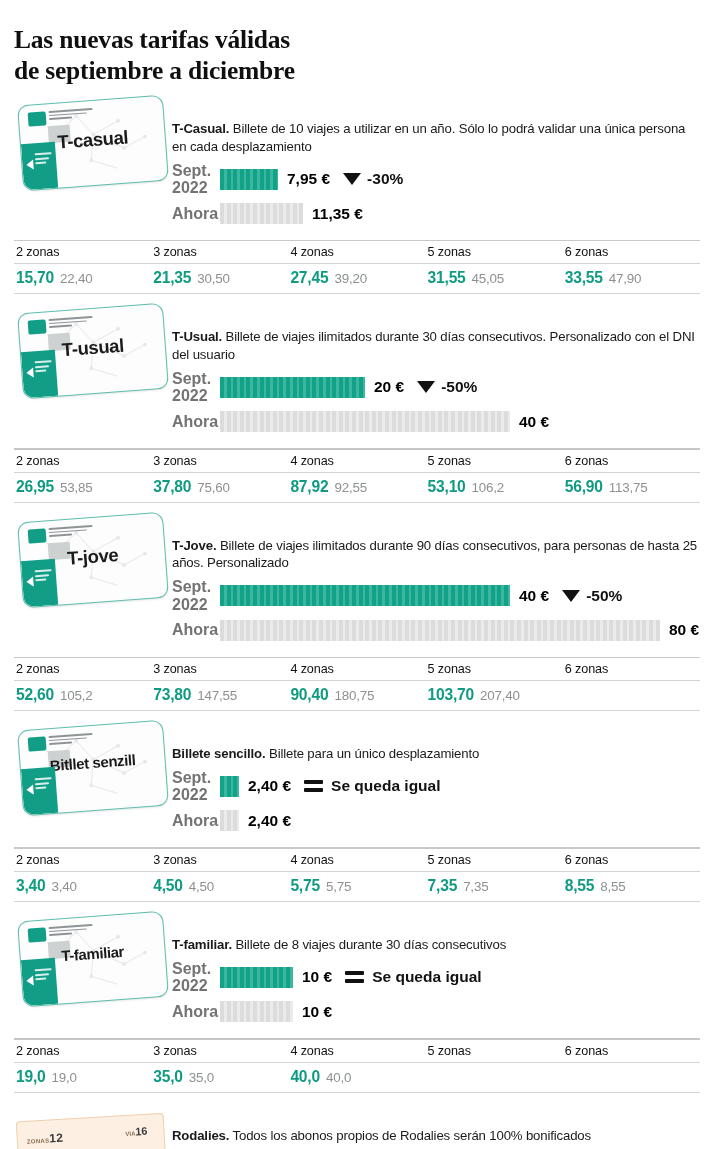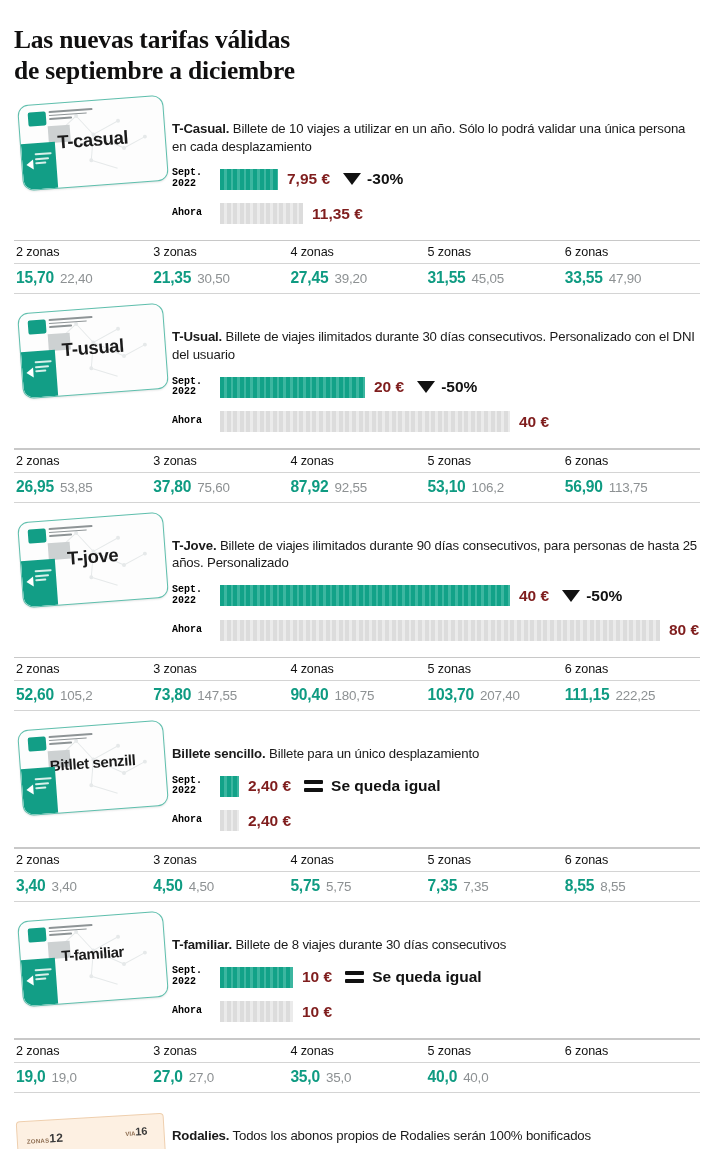--- a/index.html
+++ b/index.html
@@ -123,34 +123,33 @@
     font-size: 13.2px; line-height: 1.32; color: #1a1a1a;
     letter-spacing: -0.15px;
   }
   .desc b { font-weight: bold; }
 
   .bars { margin-top: 6px; }
   .barrow { display: flex; align-items: center; height: 33px; }
   .barrow.first { height: 36px; }
   .rowlab {
     width: 48px; flex: 0 0 48px;
-    font-size: 10px; font-weight: bold; color: #000000;
+    font-size: 16px; font-weight: bold; color: #737373;
     line-height: 1.08;
-    font-family: Liberation Mono, monospace;
   }
   .bar { height: 21px; position: relative; flex: 0 0 auto; }
   .bar.teal {
     background: repeating-linear-gradient(to right,
       #12a288 0px, #12a288 4px, #3cb6a0 4px, #3cb6a0 6.6px);
   }
   .bar.gray {
     background: repeating-linear-gradient(to right,
       #dcdcdc 0px, #dcdcdc 4px, #ebebeb 4px, #ebebeb 6.6px);
   }
-  .price { font-size: 15.5px; font-weight: bold; color: #7f1d1d; margin-left: 9px; white-space: nowrap; }
+  .price { font-size: 15.5px; font-weight: bold; color: #000000; margin-left: 9px; white-space: nowrap; }
   .price.zero { color: #f07d2e; }
   .delta { display: flex; align-items: center; margin-left: 13px; white-space: nowrap; }
   .tri {
     width: 0; height: 0;
     border-left: 9.5px solid transparent; border-right: 9.5px solid transparent;
     border-top: 12px solid #111;
     margin-right: 6px;
   }
   .eqs { width: 19px; margin-right: 8px; }
   .eqs i { display: block; height: 4px; background: #111; border-radius: 1px; }
@@ -428,21 +427,20 @@
             <span class="zcell">4 zonas</span>
             <span class="zcell">5 zonas</span>
             <span class="zcell">6 zonas</span>
           </div>
           <div class="zrule thin"></div>
           <div class="zvals">
             <span class="zcell"><span class="znew">52,60</span><span class="zold">105,2</span></span>
             <span class="zcell"><span class="znew">73,80</span><span class="zold">147,55</span></span>
             <span class="zcell"><span class="znew">90,40</span><span class="zold">180,75</span></span>
             <span class="zcell"><span class="znew">103,70</span><span class="zold">207,40</span></span>
-            <span class="zcell"><span class="znew">111,15</span><span class="zold">222,25</span></span>
           </div>
           <div class="zrule thin"></div>
         </div>
       </div>
       <div class="section">
         <div class="sec-top">
           <div class="cardwrap">
             <div class="tcard">
               <svg class="netlines" viewBox="0 0 146 86">
                 <g stroke="#b9c3c5" stroke-width="1" fill="none">
@@ -605,21 +603,20 @@
           <div class="zhead">
             <span class="zcell">2 zonas</span>
             <span class="zcell">3 zonas</span>
             <span class="zcell">4 zonas</span>
             <span class="zcell">5 zonas</span>
             <span class="zcell">6 zonas</span>
           </div>
           <div class="zrule thin"></div>
           <div class="zvals">
             <span class="zcell"><span class="znew">19,0</span><span class="zold">19,0</span></span>
-            <span class="zcell"><span class="znew">27,0</span><span class="zold">27,0</span></span>
             <span class="zcell"><span class="znew">35,0</span><span class="zold">35,0</span></span>
             <span class="zcell"><span class="znew">40,0</span><span class="zold">40,0</span></span>
           </div>
           <div class="zrule thin"></div>
         </div>
       </div>
       <div class="section">
         <div class="sec-top">
           <div class="cardwrap">
             <div class="rcard">

